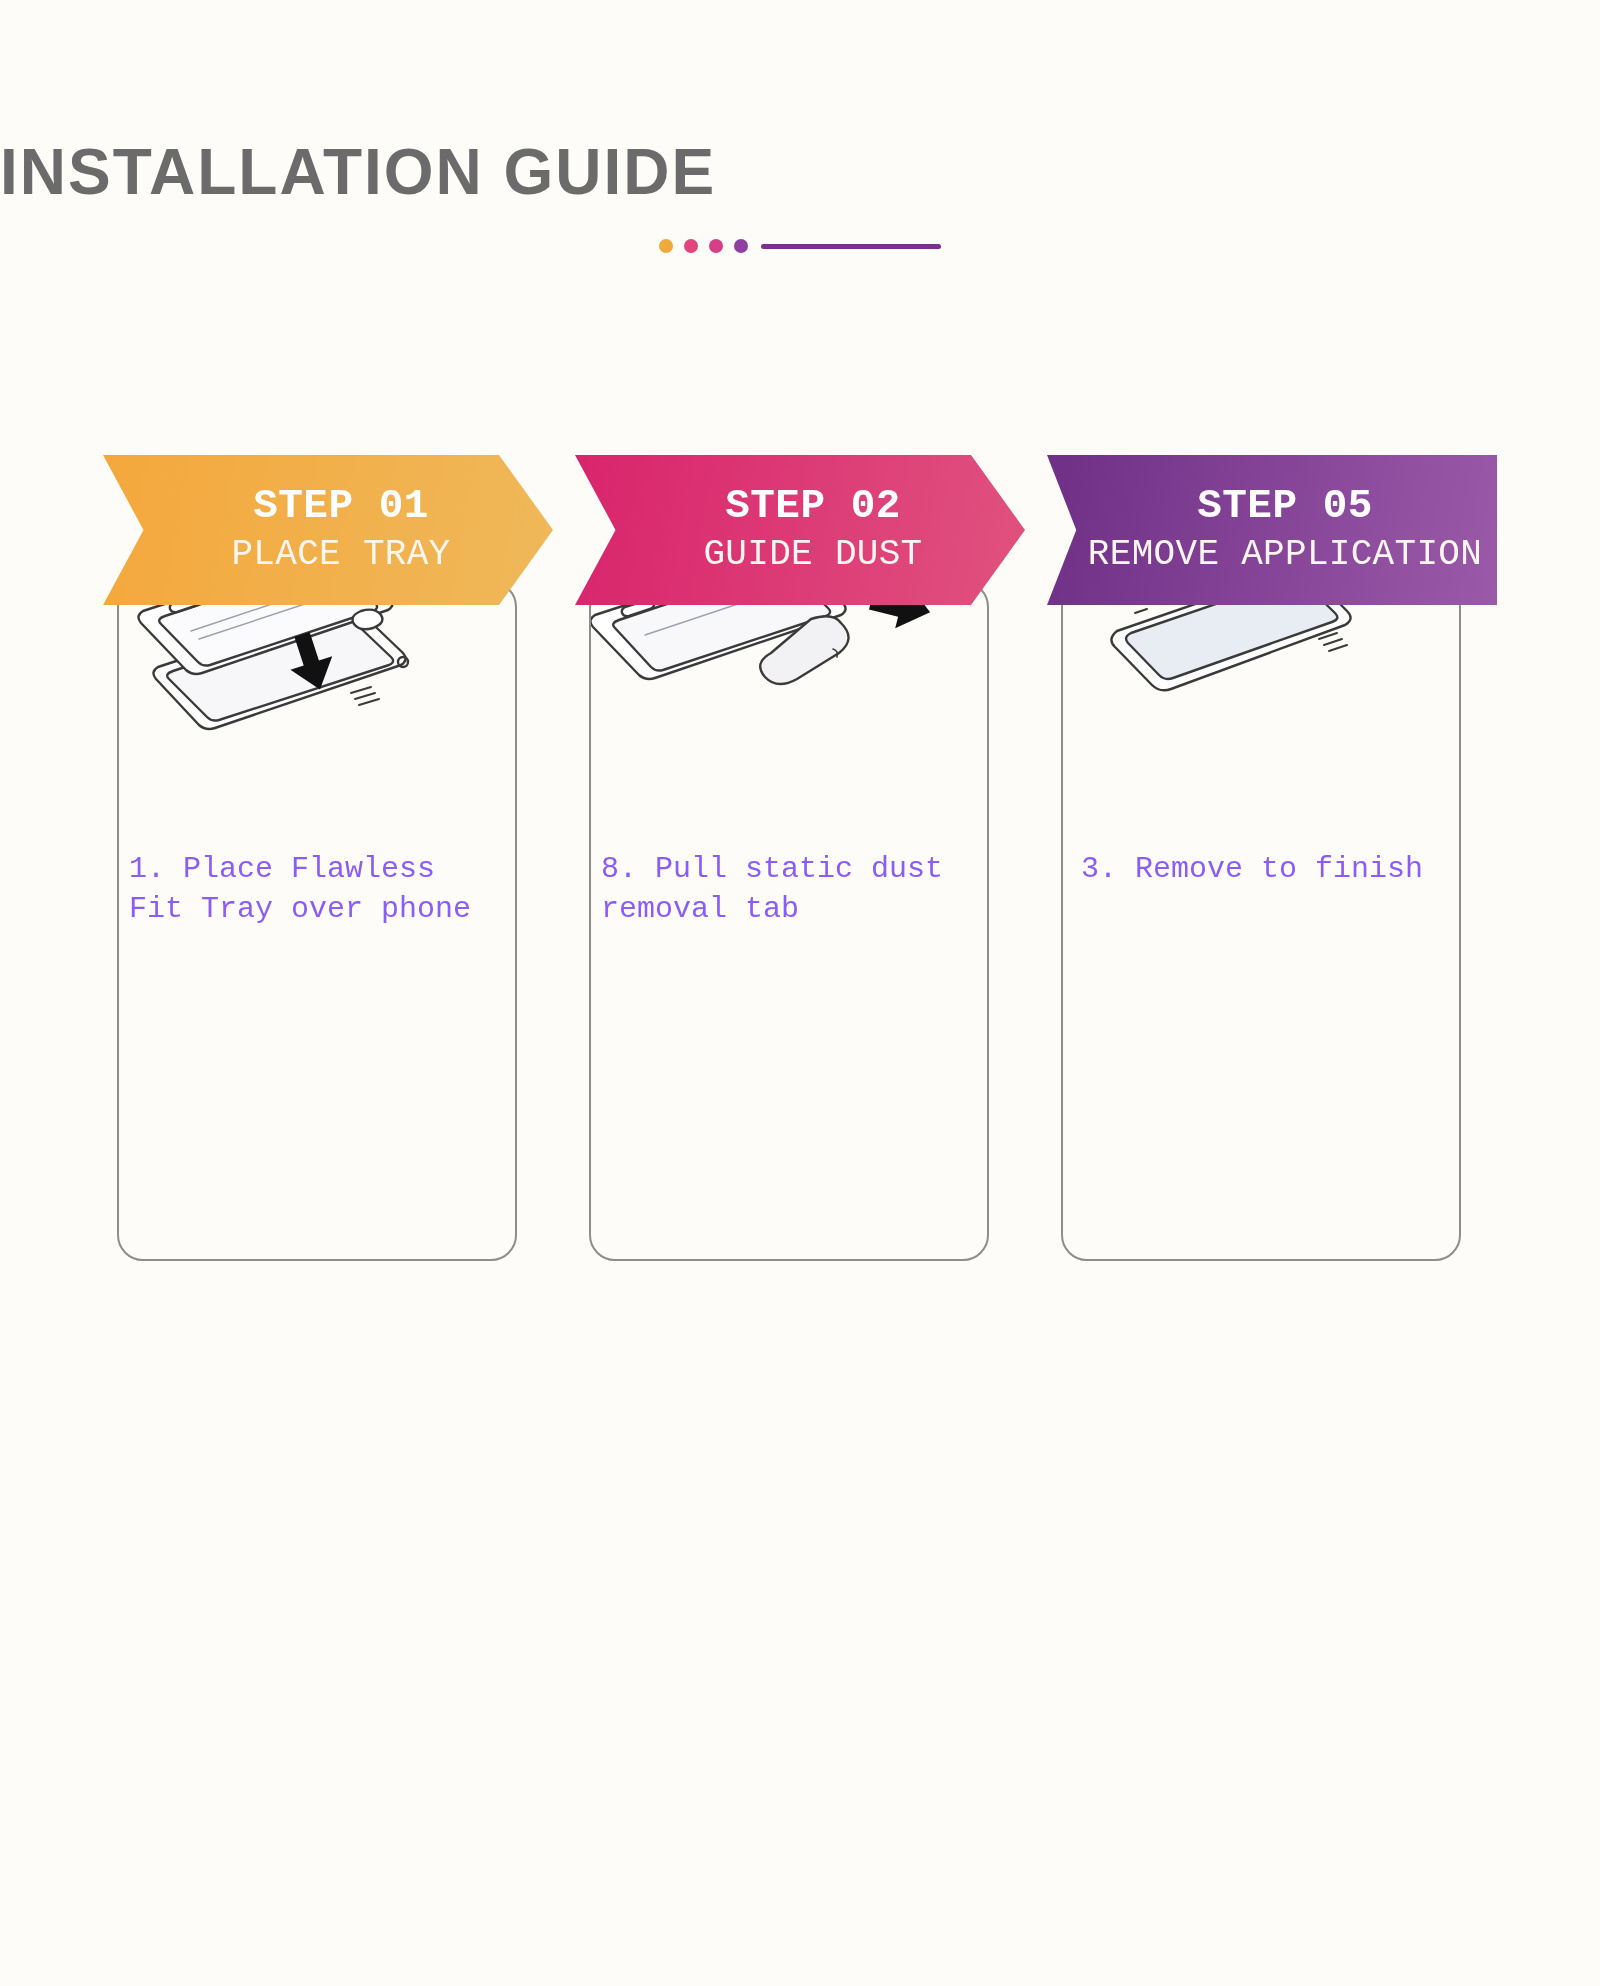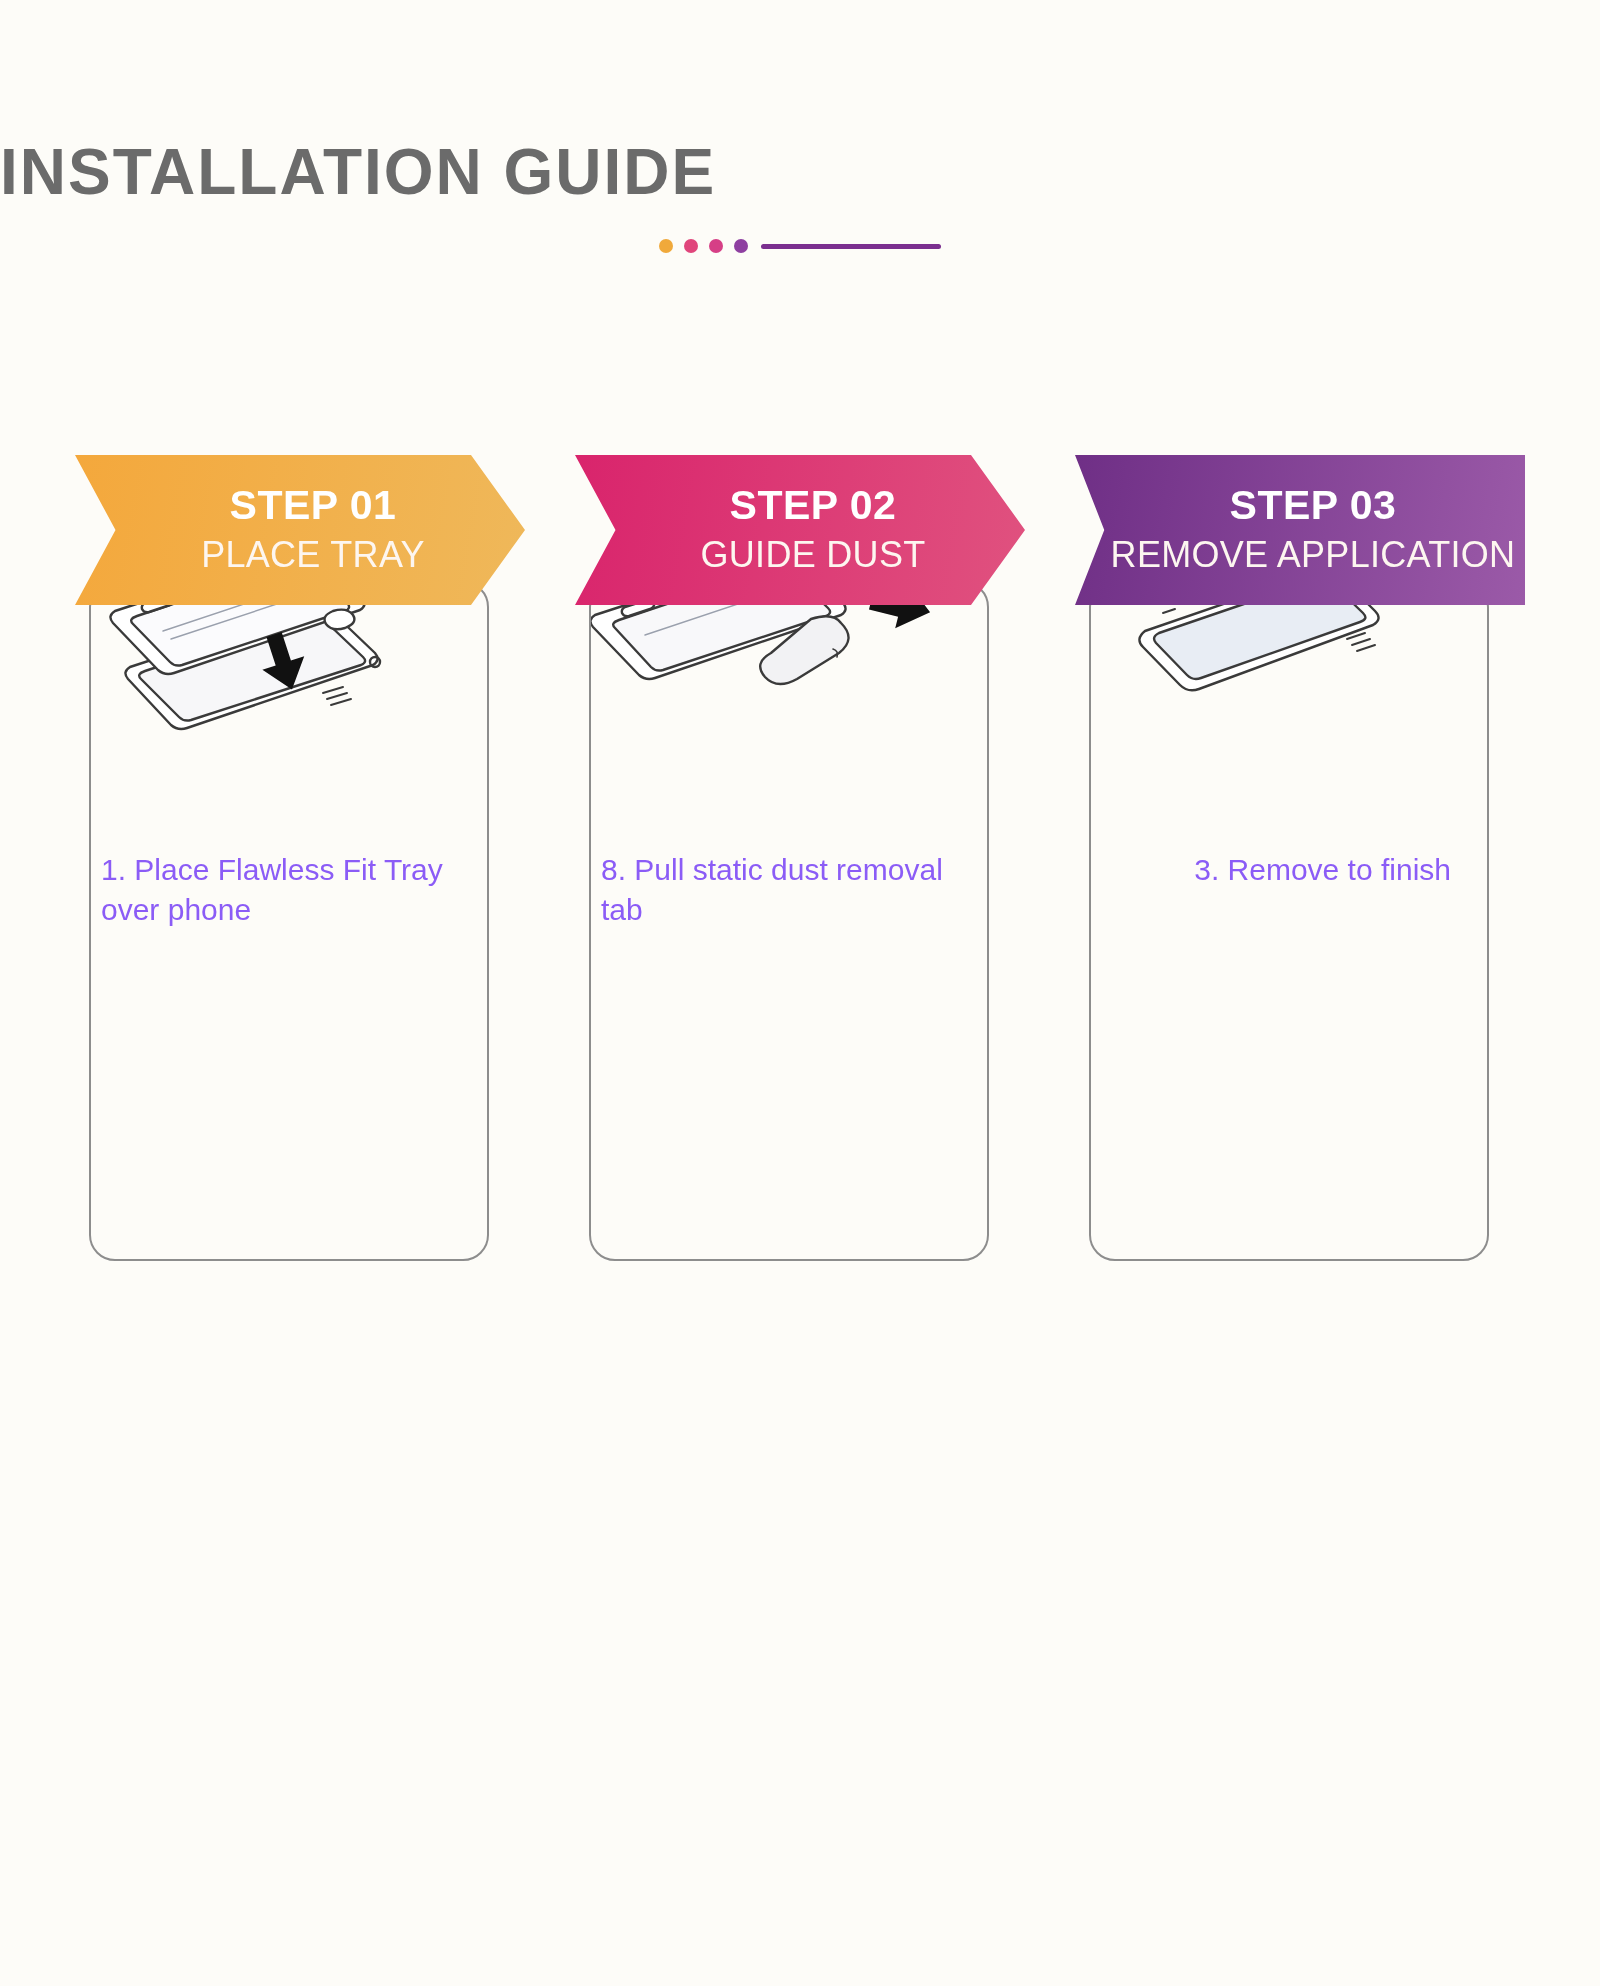--- a/index.html
+++ b/index.html
@@ -52,21 +52,22 @@
   }
 
   
   .steps-row {
     position: absolute;
     top: 455px;
     left: 0;
     width: 1600px;
     display: flex;
     justify-content: center;
-    gap: 50px;
+    gap: 22px;
+    font-family: Liberation Mono, monospace;
   }
   .step-col {
     width: 450px;
     position: relative;
   }
 
   
   .banner {
     position: relative;
     height: 150px;
@@ -207,21 +208,21 @@
       <g>
         <path d="M296 78 L326 78 L326 66 L356 90 L326 114 L326 102 L296 102 Z" fill="#111111" transform="rotate(14 326 90)"></path>
       </g>
     </svg>
     <div class="caption">8. Pull static dust removal tab</div>
   </div>
 
   <div class="step-col">
     <div class="card"></div>
     <div class="banner" id="banner2" style="background: linear-gradient(100deg, rgb(111, 47, 134) 0%, rgb(155, 90, 168) 100%);">
-      <div class="step-label">STEP 03</div>
+      <div class="step-label">STEP 05</div>
       <div class="step-sub">REMOVE APPLICATION</div>
     </div>
     <svg class="illus" viewBox="0 0 400 330">
       <g fill="none" stroke="#3a3a3a" stroke-width="2.4" stroke-linejoin="round" stroke-linecap="round">
 
         <path d="M70 116 L244 56 Q256 52 264 60 L300 96 Q308 104 298 110 L124 174 Q113 178 105 170 L68 132 Q60 124 70 116 Z" fill="#ffffff"></path>
         <path d="M84 118 L242 64 Q250 61 256 67 L288 98 Q294 104 285 107 L126 163 Q118 166 112 160 L81 128 Q76 122 84 118 Z" fill="#e8edf4"></path>
 
         <path d="M272 124 L290 118 M277 130 L295 124 M282 136 L300 130" stroke-width="2"></path>
         <path d="M88 98 L100 94" stroke-width="2"></path>

